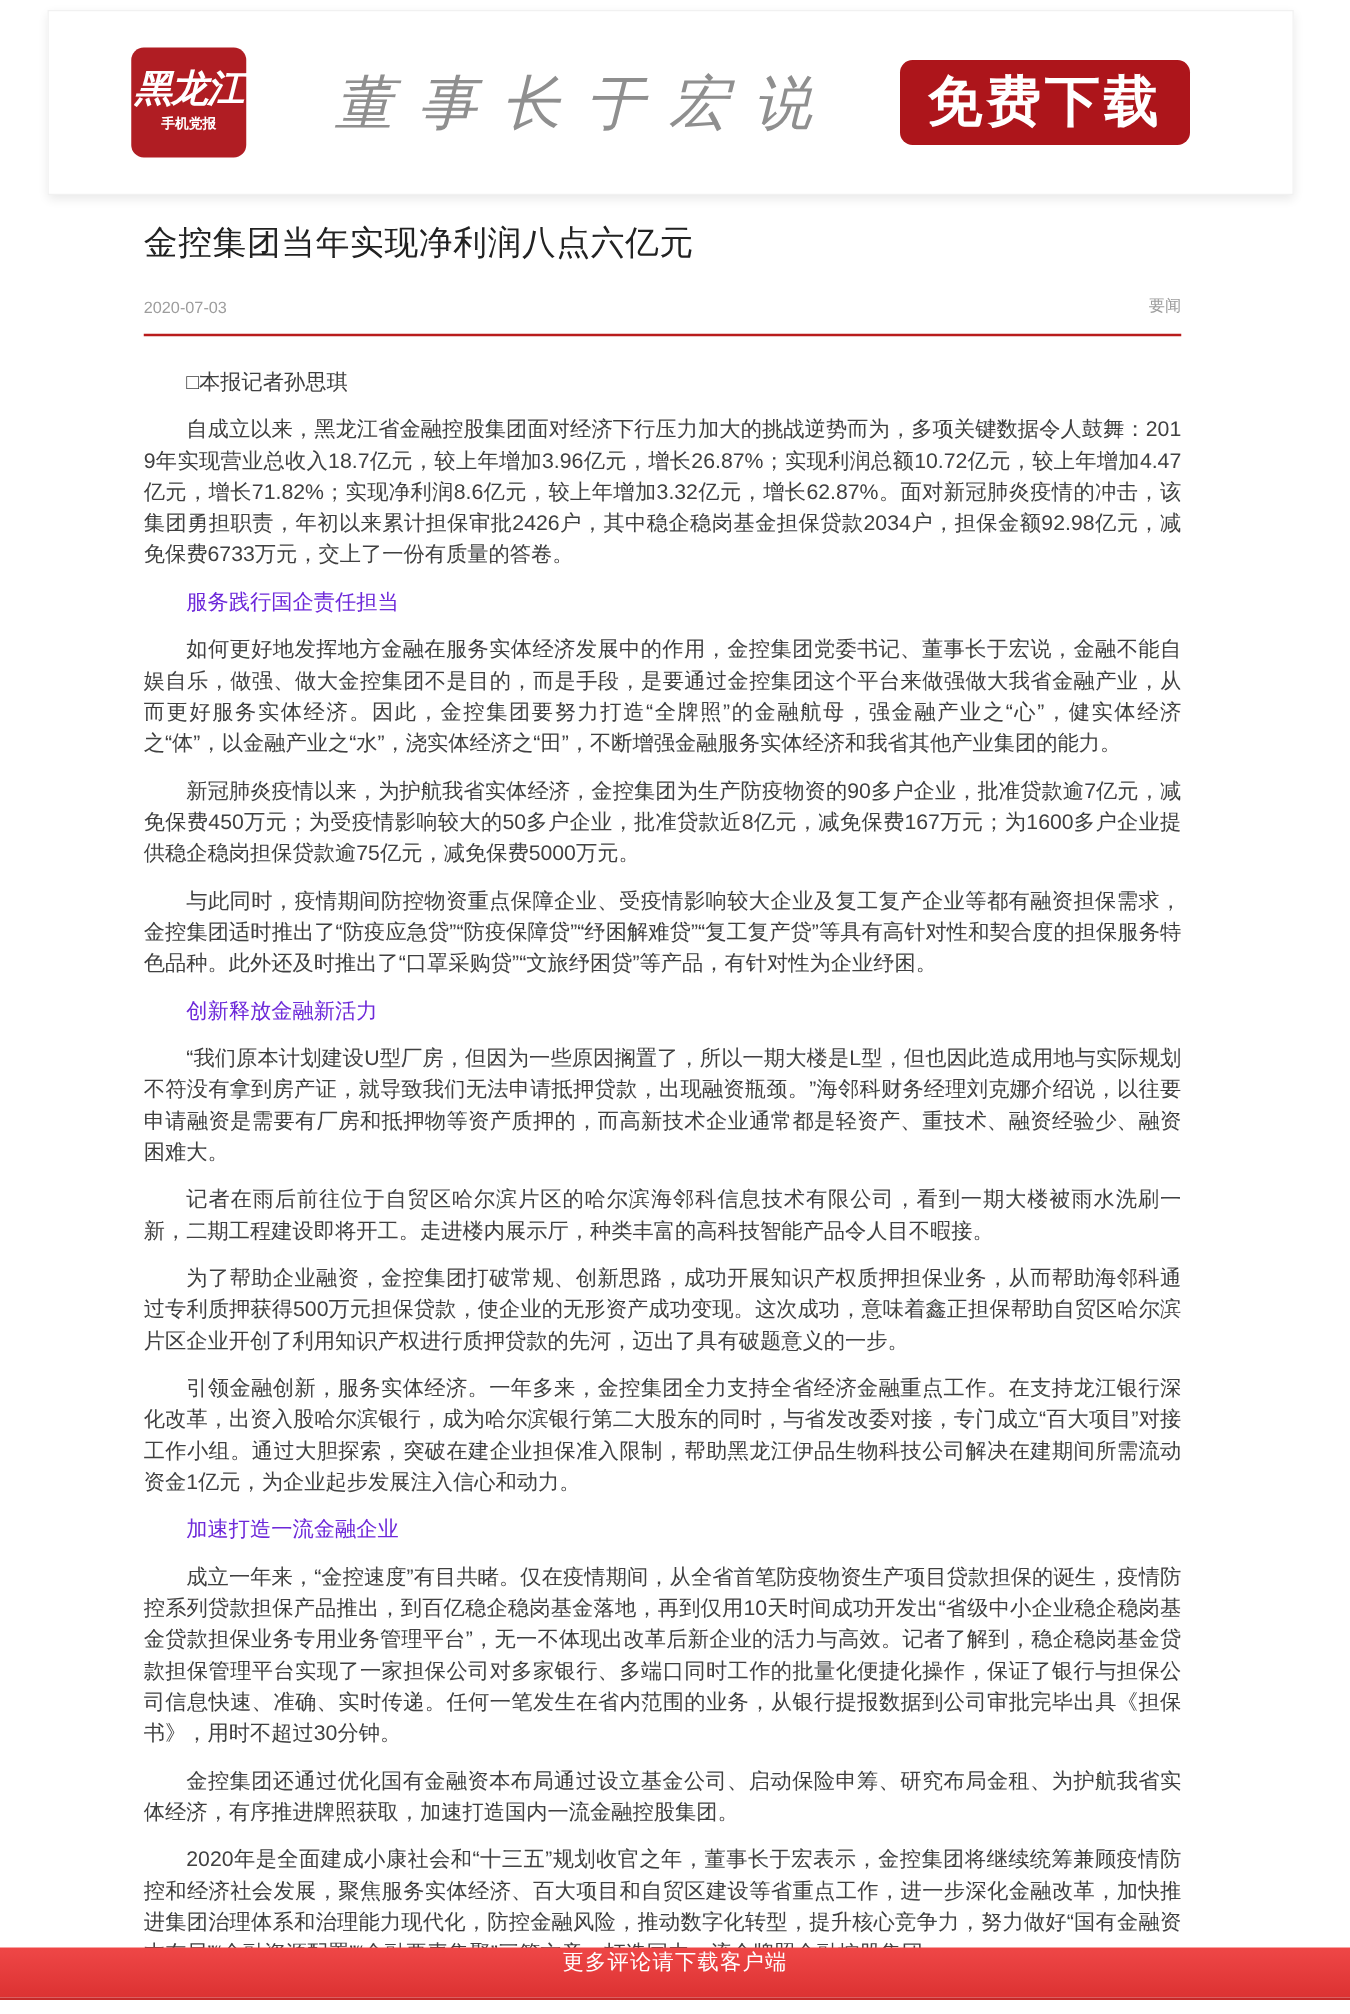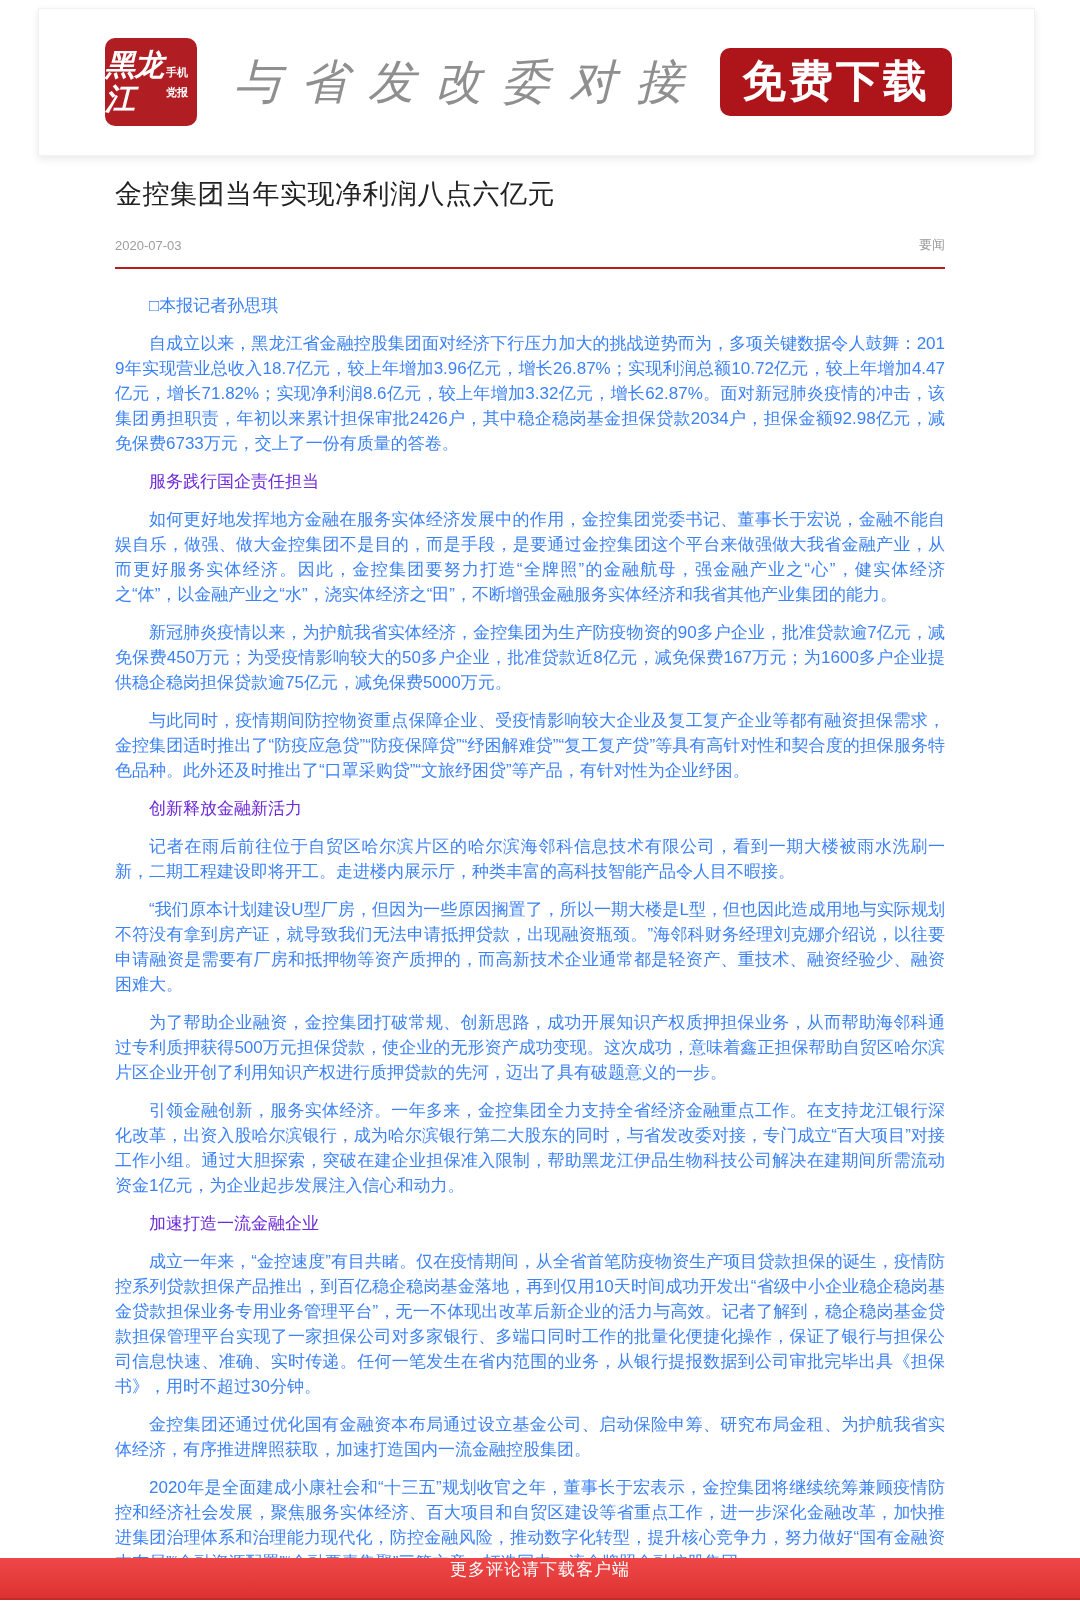--- a/index.html
+++ b/index.html
@@ -13,21 +13,21 @@
   
   .header-card {
     position:absolute; left:38px; top:8px; width:997px; height:148px;
     background:#fff; border:1px solid #f1f1f1;
     box-shadow:0 3px 8px rgba(0,0,0,0.09);
     display:flex; align-items:center;
   }
   .logo {
     margin-left:66px; width:92px; height:88px; border-radius:10px;
     background:#b01d23; color:#fff; flex:0 0 auto;
-    display:flex; flex-direction:row; align-items:center; justify-content:center;
+    display:flex; flex-direction:column; align-items:center; justify-content:center;
   }
   .logo-line1 { font-size:30px; font-weight:bold; font-style:italic; line-height:34px; letter-spacing:-1px; }
   .logo-line2 { font-size:11px; font-weight:bold; line-height:20px; }
   .slogan {
     flex:1 1 auto; text-align:center; color:#8f8f8f;
     font-size:47px; letter-spacing:20px; text-indent:20px;
     font-style:italic; font-weight:normal; white-space:nowrap;
   }
   .download-btn {
     margin-right:82px; flex:0 0 auto; cursor:pointer;
@@ -43,21 +43,21 @@
     font-size:27px; font-weight:normal; color:#222222; letter-spacing:0.5px;
     margin-bottom:24px;
   }
   .meta-row {
     display:flex; justify-content:space-between; align-items:center;
     font-size:13px; color:#9d9d9d;
     padding-bottom:13px; border-bottom:2px solid #b91c1c;
   }
   .article-body { margin-top:24px; }
   .article-body p {
-    font-size:17px; line-height:25px; color:#3b82f6;
+    font-size:17px; line-height:25px; color:#404040;
     text-align:justify; text-indent:2em; margin-bottom:13px;
     word-break:break-all;
   }
   .article-body p.subhead { color:#6d28d9; }
 
   
   .footer-bar {
     position:absolute; left:0; top:1558px; width:1080px; height:42px;
     background:linear-gradient(#ef4747,#dc3232);
     border-bottom:2px solid #c52a2a;
@@ -68,40 +68,40 @@
 </head>
 <body>
 
 <div class="page">
 
   <div class="header-card">
     <div class="logo">
       <span class="logo-line1">黑龙江</span>
       <span class="logo-line2">手机党报</span>
     </div>
-    <div class="slogan">与省发改委对接</div>
+    <div class="slogan">董事长于宏说</div>
     <button class="download-btn">免费下载</button>
   </div>
 
   <div class="content">
     <h1 class="article-title">金控集团当年实现净利润八点六亿元</h1>
     <div class="meta-row">
       <span>2020-07-03</span>
       <span>要闻</span>
     </div>
     <div class="article-body">
         <p class="byline">□本报记者孙思琪</p>
         <p class="para">自成立以来，黑龙江省金融控股集团面对经济下行压力加大的挑战逆势而为，多项关键数据令人鼓舞：2019年实现营业总收入18.7亿元，较上年增加3.96亿元，增长26.87%；实现利润总额10.72亿元，较上年增加4.47亿元，增长71.82%；实现净利润8.6亿元，较上年增加3.32亿元，增长62.87%。面对新冠肺炎疫情的冲击，该集团勇担职责，年初以来累计担保审批2426户，其中稳企稳岗基金担保贷款2034户，担保金额92.98亿元，减免保费6733万元，交上了一份有质量的答卷。</p>
         <p class="subhead">服务践行国企责任担当</p>
         <p class="para">如何更好地发挥地方金融在服务实体经济发展中的作用，金控集团党委书记、董事长于宏说，金融不能自娱自乐，做强、做大金控集团不是目的，而是手段，是要通过金控集团这个平台来做强做大我省金融产业，从而更好服务实体经济。因此，金控集团要努力打造“全牌照”的金融航母，强金融产业之“心”，健实体经济之“体”，以金融产业之“水”，浇实体经济之“田”，不断增强金融服务实体经济和我省其他产业集团的能力。</p>
         <p class="para">新冠肺炎疫情以来，为护航我省实体经济，金控集团为生产防疫物资的90多户企业，批准贷款逾7亿元，减免保费450万元；为受疫情影响较大的50多户企业，批准贷款近8亿元，减免保费167万元；为1600多户企业提供稳企稳岗担保贷款逾75亿元，减免保费5000万元。</p>
         <p class="para">与此同时，疫情期间防控物资重点保障企业、受疫情影响较大企业及复工复产企业等都有融资担保需求，金控集团适时推出了“防疫应急贷”“防疫保障贷”“纾困解难贷”“复工复产贷”等具有高针对性和契合度的担保服务特色品种。此外还及时推出了“口罩采购贷”“文旅纾困贷”等产品，有针对性为企业纾困。</p>
         <p class="subhead">创新释放金融新活力</p>
+        <p class="para">“我们原本计划建设U型厂房，但因为一些原因搁置了，所以一期大楼是L型，但也因此造成用地与实际规划不符没有拿到房产证，就导致我们无法申请抵押贷款，出现融资瓶颈。”海邻科财务经理刘克娜介绍说，以往要申请融资是需要有厂房和抵押物等资产质押的，而高新技术企业通常都是轻资产、重技术、融资经验少、融资困难大。</p>
         <p class="para">记者在雨后前往位于自贸区哈尔滨片区的哈尔滨海邻科信息技术有限公司，看到一期大楼被雨水洗刷一新，二期工程建设即将开工。走进楼内展示厅，种类丰富的高科技智能产品令人目不暇接。</p>
-        <p class="para">“我们原本计划建设U型厂房，但因为一些原因搁置了，所以一期大楼是L型，但也因此造成用地与实际规划不符没有拿到房产证，就导致我们无法申请抵押贷款，出现融资瓶颈。”海邻科财务经理刘克娜介绍说，以往要申请融资是需要有厂房和抵押物等资产质押的，而高新技术企业通常都是轻资产、重技术、融资经验少、融资困难大。</p>
         <p class="para">为了帮助企业融资，金控集团打破常规、创新思路，成功开展知识产权质押担保业务，从而帮助海邻科通过专利质押获得500万元担保贷款，使企业的无形资产成功变现。这次成功，意味着鑫正担保帮助自贸区哈尔滨片区企业开创了利用知识产权进行质押贷款的先河，迈出了具有破题意义的一步。</p>
         <p class="para">引领金融创新，服务实体经济。一年多来，金控集团全力支持全省经济金融重点工作。在支持龙江银行深化改革，出资入股哈尔滨银行，成为哈尔滨银行第二大股东的同时，与省发改委对接，专门成立“百大项目”对接工作小组。通过大胆探索，突破在建企业担保准入限制，帮助黑龙江伊品生物科技公司解决在建期间所需流动资金1亿元，为企业起步发展注入信心和动力。</p>
         <p class="subhead">加速打造一流金融企业</p>
         <p class="para">成立一年来，“金控速度”有目共睹。仅在疫情期间，从全省首笔防疫物资生产项目贷款担保的诞生，疫情防控系列贷款担保产品推出，到百亿稳企稳岗基金落地，再到仅用10天时间成功开发出“省级中小企业稳企稳岗基金贷款担保业务专用业务管理平台”，无一不体现出改革后新企业的活力与高效。记者了解到，稳企稳岗基金贷款担保管理平台实现了一家担保公司对多家银行、多端口同时工作的批量化便捷化操作，保证了银行与担保公司信息快速、准确、实时传递。任何一笔发生在省内范围的业务，从银行提报数据到公司审批完毕出具《担保书》，用时不超过30分钟。</p>
         <p class="para">金控集团还通过优化国有金融资本布局通过设立基金公司、启动保险申筹、研究布局金租、为护航我省实体经济，有序推进牌照获取，加速打造国内一流金融控股集团。</p>
         <p class="para">2020年是全面建成小康社会和“十三五”规划收官之年，董事长于宏表示，金控集团将继续统筹兼顾疫情防控和经济社会发展，聚焦服务实体经济、百大项目和自贸区建设等省重点工作，进一步深化金融改革，加快推进集团治理体系和治理能力现代化，防控金融风险，推动数字化转型，提升核心竞争力，努力做好“国有金融资本布局”“金融资源配置”“金融要素集聚”三篇文章，打造国内一流全牌照金融控股集团。</p>
       </div>
   </div>
 
   <div class="footer-bar">

